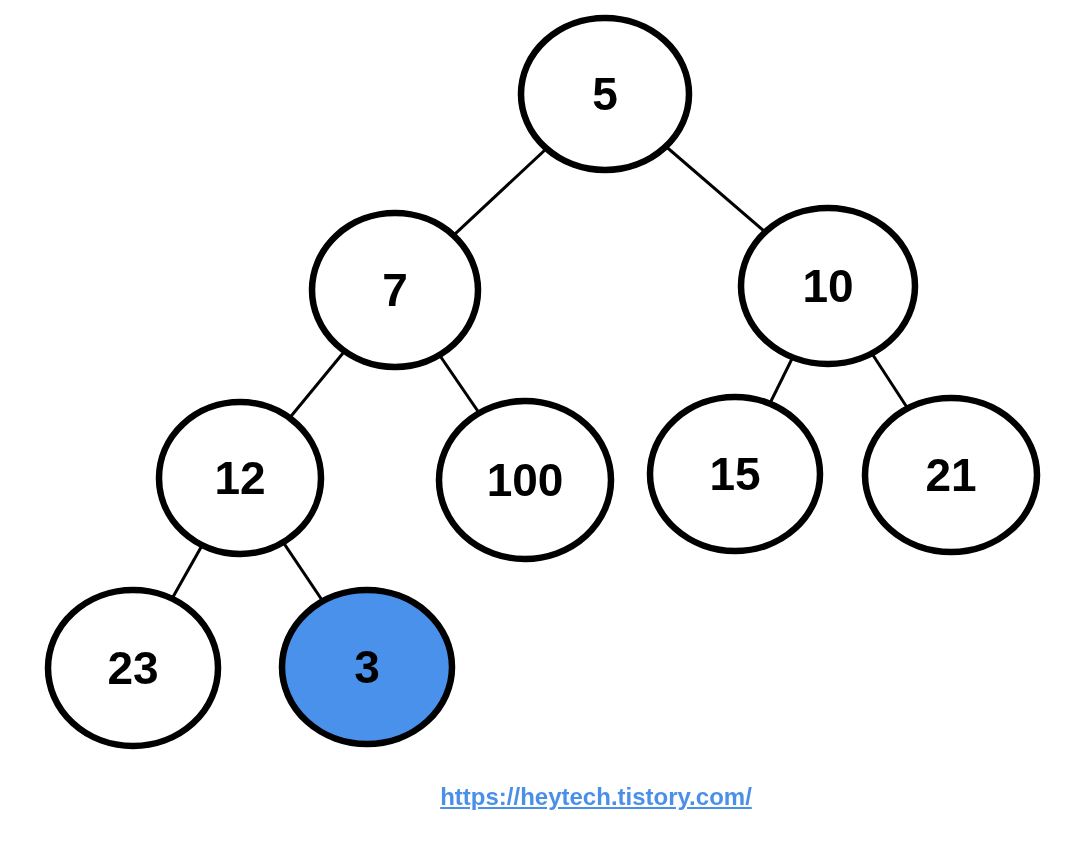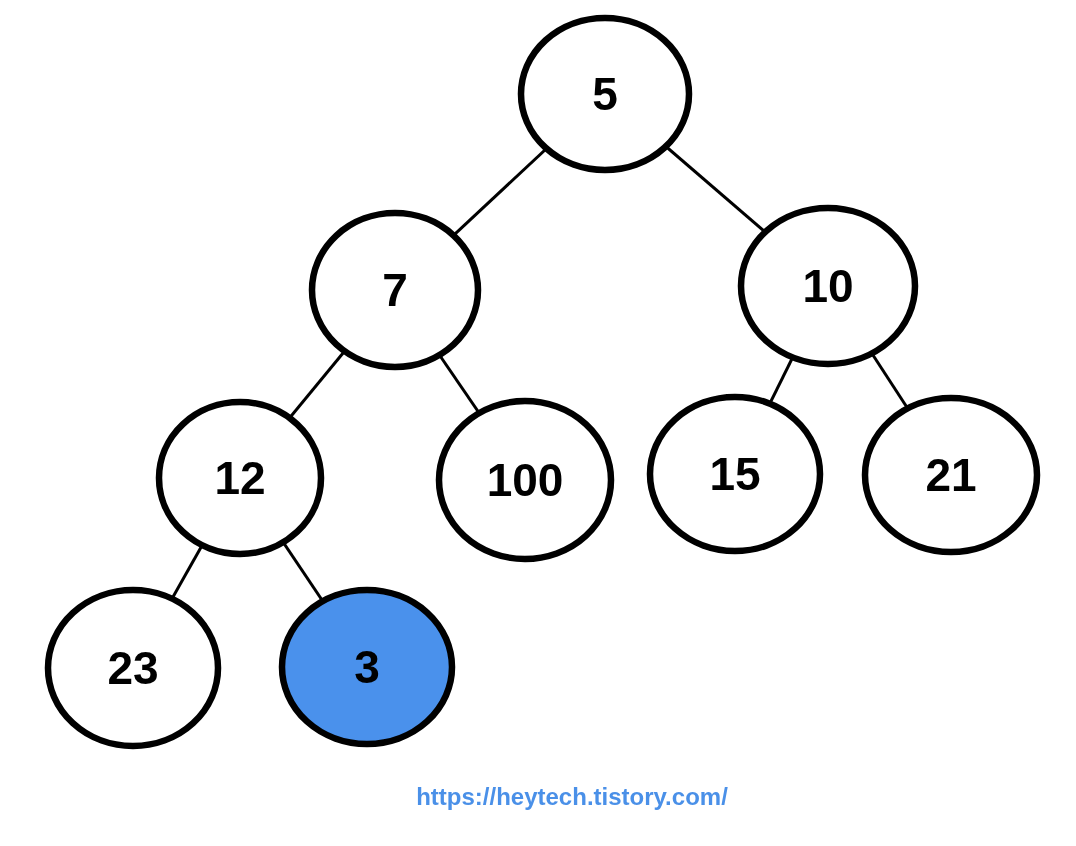--- a/index.html
+++ b/index.html
@@ -28,26 +28,27 @@
   }
   .node-label {
     font-family: "Liberation Sans", sans-serif;
     font-weight: bold;
     font-size: 46px;
     text-anchor: middle;
   }
   .watermark {
     position: absolute;
     top: 783px;
-    left: 572px;
+    left: 596px;
     transform: translateX(-50%);
     font-family: "Liberation Sans", sans-serif;
     font-weight: bold;
     font-size: 24px;
     white-space: nowrap;
+    text-decoration: underline;
   }
 </style>
 </head>
 <body>
 
 <div class="canvas">
   <svg class="tree-svg" width="1076" height="846" viewBox="0 0 1076 846">
     <g>
         <line x1="605" y1="94" x2="395" y2="290" stroke="#000000" stroke-width="3" class="edge-line"></line>
         <line x1="605" y1="94" x2="828" y2="286" stroke="#000000" stroke-width="3" class="edge-line"></line>

